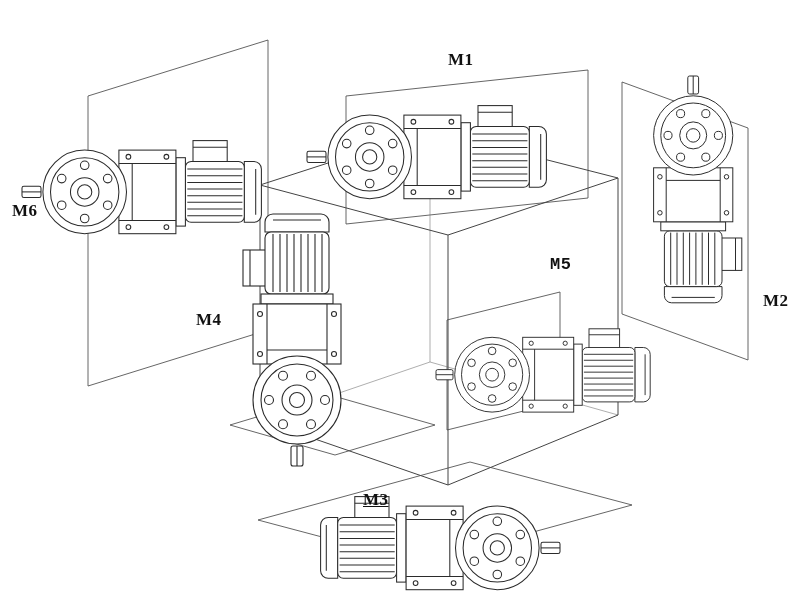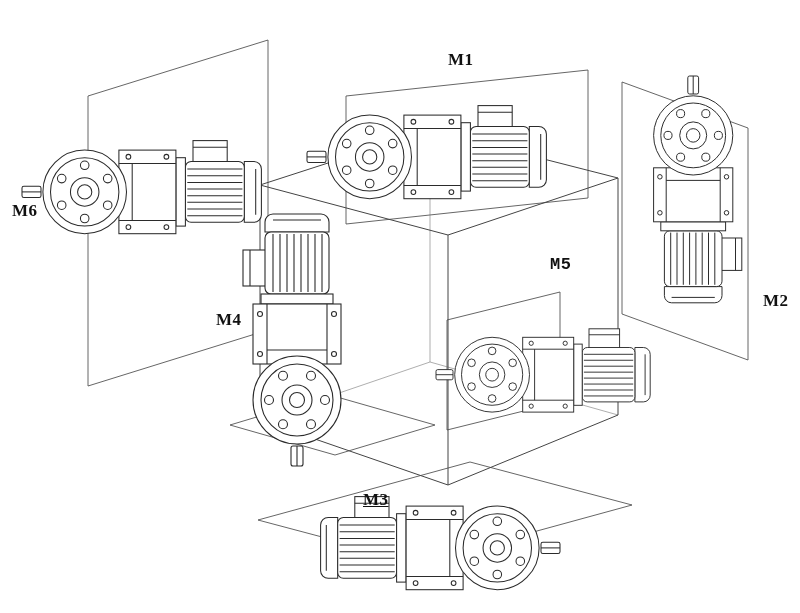--- a/index.html
+++ b/index.html
@@ -15,21 +15,21 @@
     position:absolute;
     font-weight:700;
     font-size:17px;
     color:#111111;
     letter-spacing:0.5px;
     user-select:none;
   }
   #label-m6{left:12px;top:177px;margin-top:24px;}
   #label-m1{left:448px;top:50px;}
   #label-m2{left:763px;top:255px;margin-top:36px;}
-  #label-m4{left:216px;top:310px;}
+  #label-m4{left:196px;top:310px;}
   #label-m5{left:550px;top:255px;font-family:Liberation Mono, monospace;}
   #label-m3{left:363px;top:490px;text-decoration:underline;}
 </style>
 </head>
 <body>
 
 <div id="stage">
 
   <svg id="diagram" width="800" height="613" viewBox="0 0 800 613" xmlns="http://www.w3.org/2000/svg">
 

